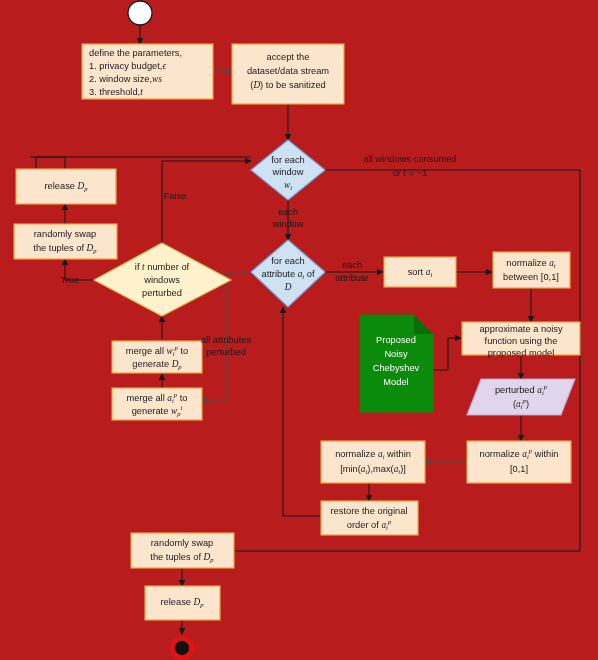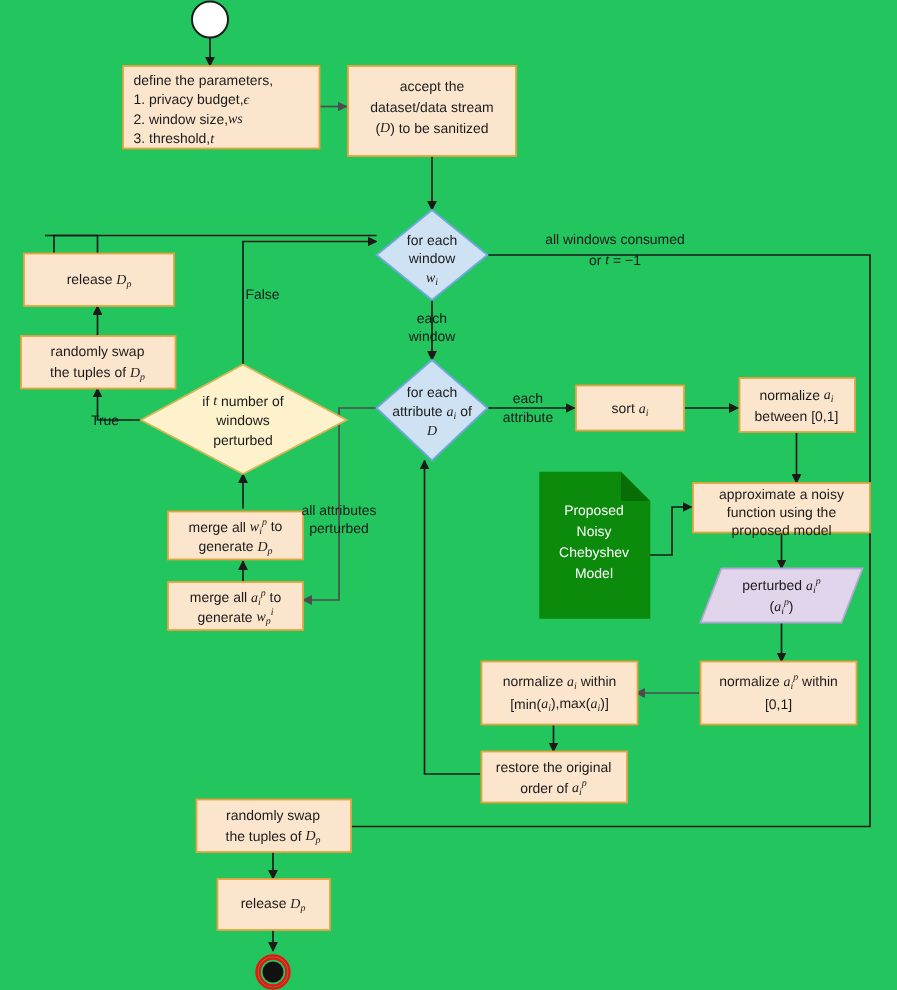--- a/index.html
+++ b/index.html
@@ -7,21 +7,21 @@
     padding: 0;
     background: #ffffff;
   }
   body {
     font-family: "Liberation Sans", sans-serif;
   }
   #canvas {
     position: relative;
     width: 598px;
     height: 660px;
-    background: #22c55e;
+    background: #b91c1c;
     overflow: hidden;
   }
   svg#flow {
     position: absolute;
     left: 0;
     top: 0;
     width: 598px;
     height: 660px;
   }
   .node-text {

